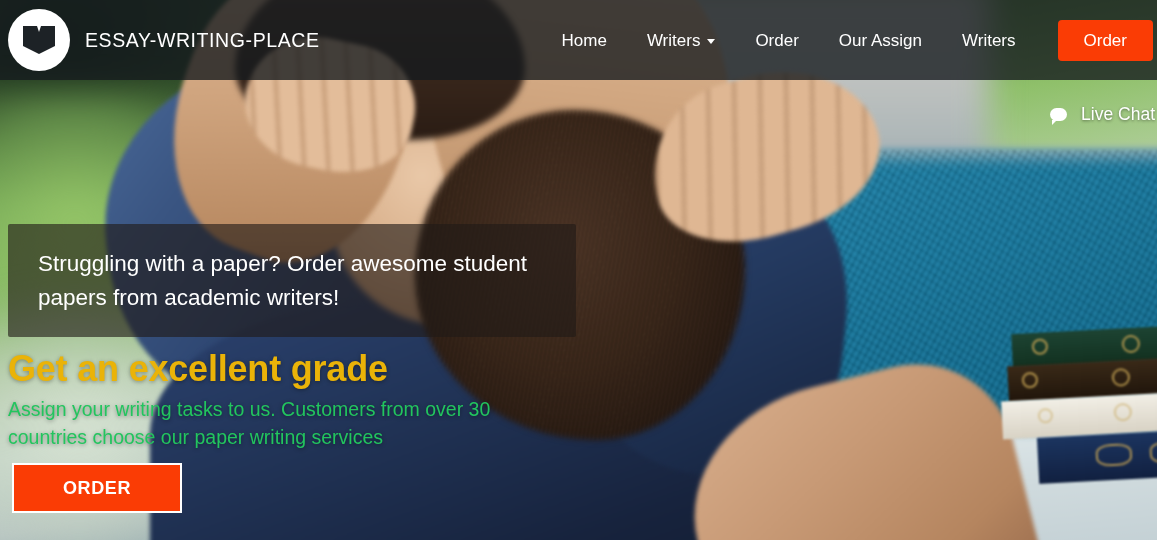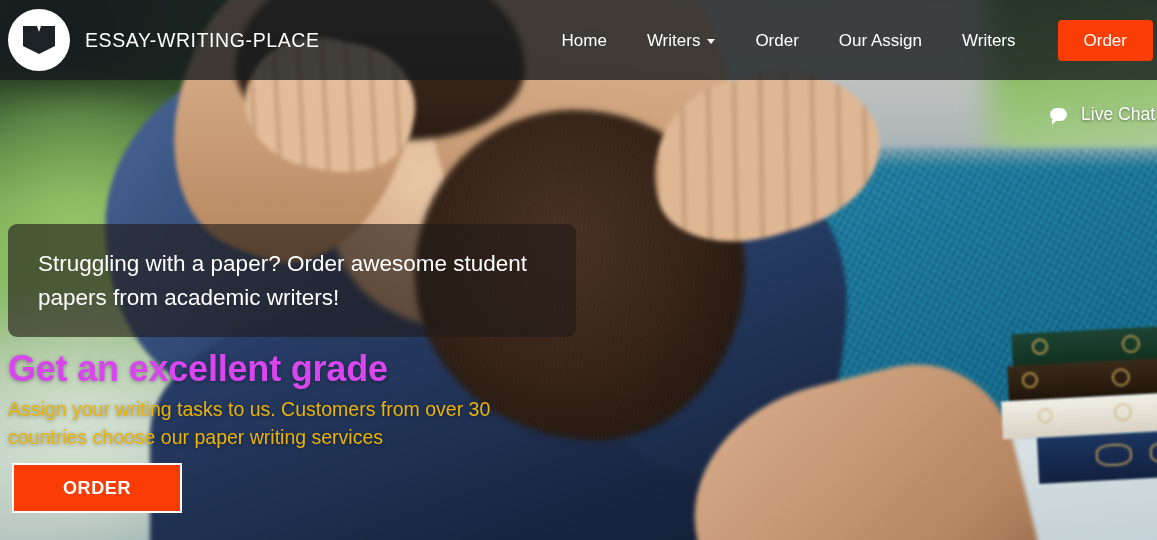--- a/index.html
+++ b/index.html
@@ -227,38 +227,38 @@
   .chat-bubble::after {
     content:""; position:absolute; left:2px; bottom:-4px;
     width:0; height:0; border-left:5px solid #fff;
     border-bottom:5px solid transparent; border-top:0;
   }
 
   
   .promo-box {
     position:absolute; left:8px; top:224px; width:568px; height:113px;
     background:rgba(32,26,22,.62);
-    border-radius:9px;
+    border-radius:2px;
     z-index:15;
     display:flex; align-items:center;
   }
   .promo-text {
     color:#ffffff; font-size:22.5px; line-height:1.48;
     padding:0 30px; font-weight:400;
   }
 
   .hero-title {
     position:absolute; left:8px; top:348px;
-    color:#d946ef; font-size:36px; font-weight:bold; letter-spacing:-.2px;
+    color:#eab308; font-size:36px; font-weight:bold; letter-spacing:-.2px;
     z-index:15; white-space:nowrap;
     text-shadow:0 1px 4px rgba(0,0,0,.35);
   }
   .hero-sub {
     position:absolute; left:8px; top:395px; width:545px;
-    color:#eab308; font-size:19.5px; line-height:1.45;
+    color:#22c55e; font-size:19.5px; line-height:1.45;
     z-index:15;
     text-shadow:0 1px 4px rgba(0,0,0,.4);
   }
   .order-cta {
     position:absolute; left:12px; top:463px; width:170px; height:50px;
     background:#fa3c05; border:2px solid #ffffff;
     color:#ffffff; font-size:18px; font-weight:bold; letter-spacing:.6px;
     display:flex; align-items:center; justify-content:center;
     cursor:pointer; z-index:15;
   }

